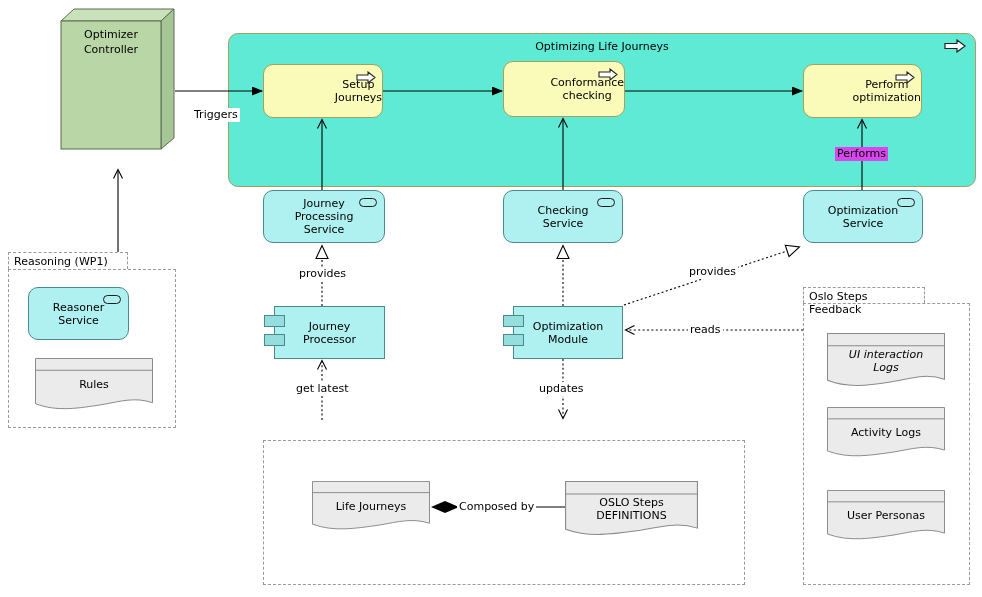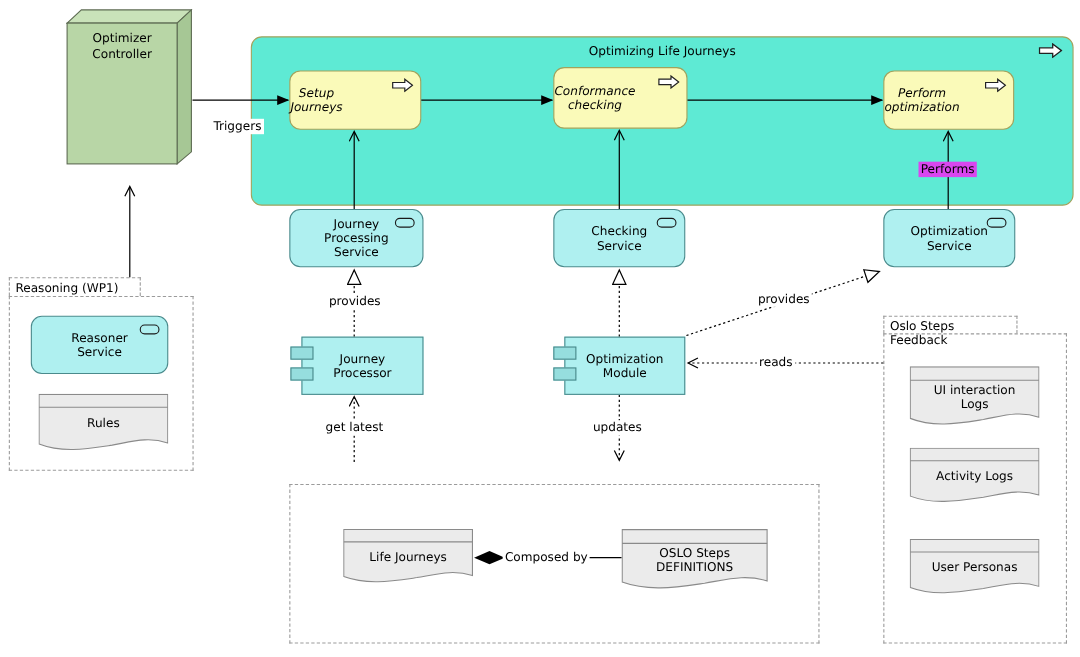--- a/index.html
+++ b/index.html
@@ -9,21 +9,21 @@
     font-family:"DejaVu Sans","Liberation Sans",sans-serif;
     font-size:11px; color:#000; overflow:hidden;
   }
   .abs { position:absolute; }
   .lbl { white-space:pre-line; text-align:center; line-height:13px; }
 
   
   .container-box { background:#5eead4; border:1px solid #A2A25C; border-radius:10px;margin-top:23px; }
   .container-title { position:absolute; left:0; right:0; top:6px; text-align:center; }
   .process { background:#FAFAB9; border:1px solid #A2A25C; border-radius:10px;
-             display:flex; align-items:center; justify-content:flex-start;font-style:italic; }
+             display:flex; align-items:center; justify-content:flex-end; }
   .process-icon { position:absolute; top:6px; right:6px; }
 
   
   .service { background:#AFF0F0; border:1px solid #4A8A8C; border-radius:10px;
              display:flex; align-items:center; justify-content:center; }
   .service-icon { position:absolute; top:7px; right:7px; width:18px; height:9px;
                   border:1.5px solid #1a1a1a; border-radius:6px; background:transparent; }
   .component { background:#AFF0F0; border:1px solid #4A8A8C;
                display:flex; align-items:center; justify-content:center; }
   .comp-tab { position:absolute; left:-11px; width:21px; height:12px;
@@ -129,21 +129,21 @@
 Processor</div>
   </div>
 
   <div class="abs component" style="left:513px; top:306px; width:110px; height:53px;">
     <div class="comp-tab" style="top:8px;"></div>
     <div class="comp-tab" style="top:27px;"></div>
     <div class="lbl">Optimization
 Module</div>
   </div>
 
-  <div class="abs service" style="left:28px; top:287px; width:125px; height:53px;">
+  <div class="abs service" style="left:28px; top:287px; width:101px; height:53px;">
     <span class="service-icon"></span>
     <div class="lbl">Reasoner
 Service</div>
   </div>
 
   <div class="abs artifact" style="left:35px; top:358px; width:118px; height:55px;">
     <svg viewBox="0 0 118 56" preserveAspectRatio="none">
       <path d="M0.5,0.5 L117.5,0.5 L117.5,45.5 C 100,39.5 86,44 67,47.5 C 44,51 22,55 0.5,46.5 Z" fill="#EBEBEB" stroke="#8A8A8A" stroke-width="1"></path>
       <line x1="0.5" y1="12.5" x2="117.5" y2="12.5" stroke="#8A8A8A" stroke-width="1"></line>
     </svg>
@@ -160,21 +160,21 @@
 
   <div class="abs artifact" style="left:565px; top:481px; width:133px; height:58px;">
     <svg viewBox="0 0 118 56" preserveAspectRatio="none">
       <path d="M0.5,0.5 L117.5,0.5 L117.5,45.5 C 100,39.5 86,44 67,47.5 C 44,51 22,55 0.5,46.5 Z" fill="#EBEBEB" stroke="#8A8A8A" stroke-width="1"></path>
       <line x1="0.5" y1="12.5" x2="117.5" y2="12.5" stroke="#8A8A8A" stroke-width="1"></line>
     </svg>
     <div class="artifact-label">OSLO Steps
 DEFINITIONS</div>
   </div>
 
-  <div class="abs artifact" style="left:827px; top:333px; width:118px; height:57px;">
+  <div class="abs artifact" style="left:827px; top:333px; width:118px; height:57px;font-style:italic;">
     <svg viewBox="0 0 118 56" preserveAspectRatio="none">
       <path d="M0.5,0.5 L117.5,0.5 L117.5,45.5 C 100,39.5 86,44 67,47.5 C 44,51 22,55 0.5,46.5 Z" fill="#EBEBEB" stroke="#8A8A8A" stroke-width="1"></path>
       <line x1="0.5" y1="12.5" x2="117.5" y2="12.5" stroke="#8A8A8A" stroke-width="1"></line>
     </svg>
     <div class="artifact-label">UI interaction
 Logs</div>
   </div>
 
   <div class="abs artifact" style="left:827px; top:407px; width:118px; height:53px;">
     <svg viewBox="0 0 118 56" preserveAspectRatio="none">

